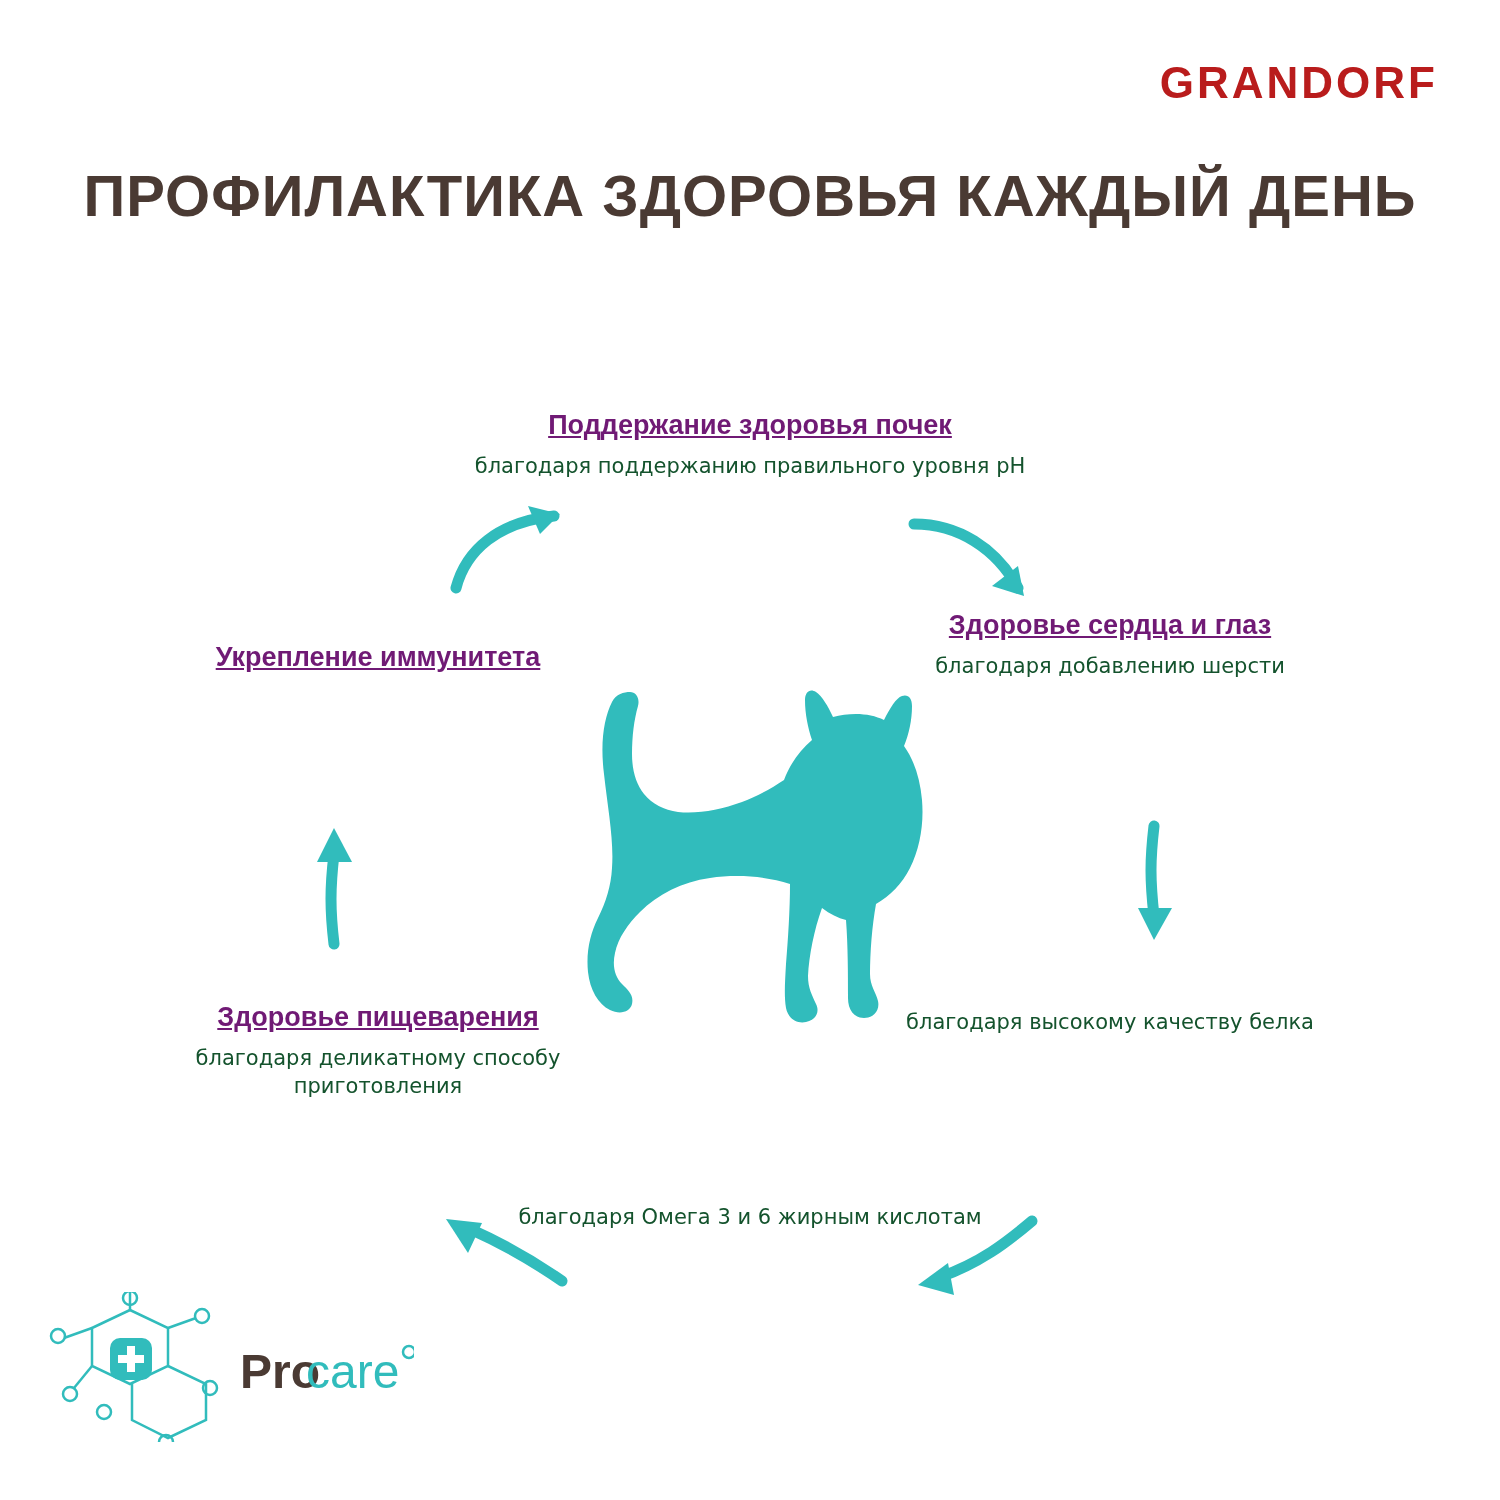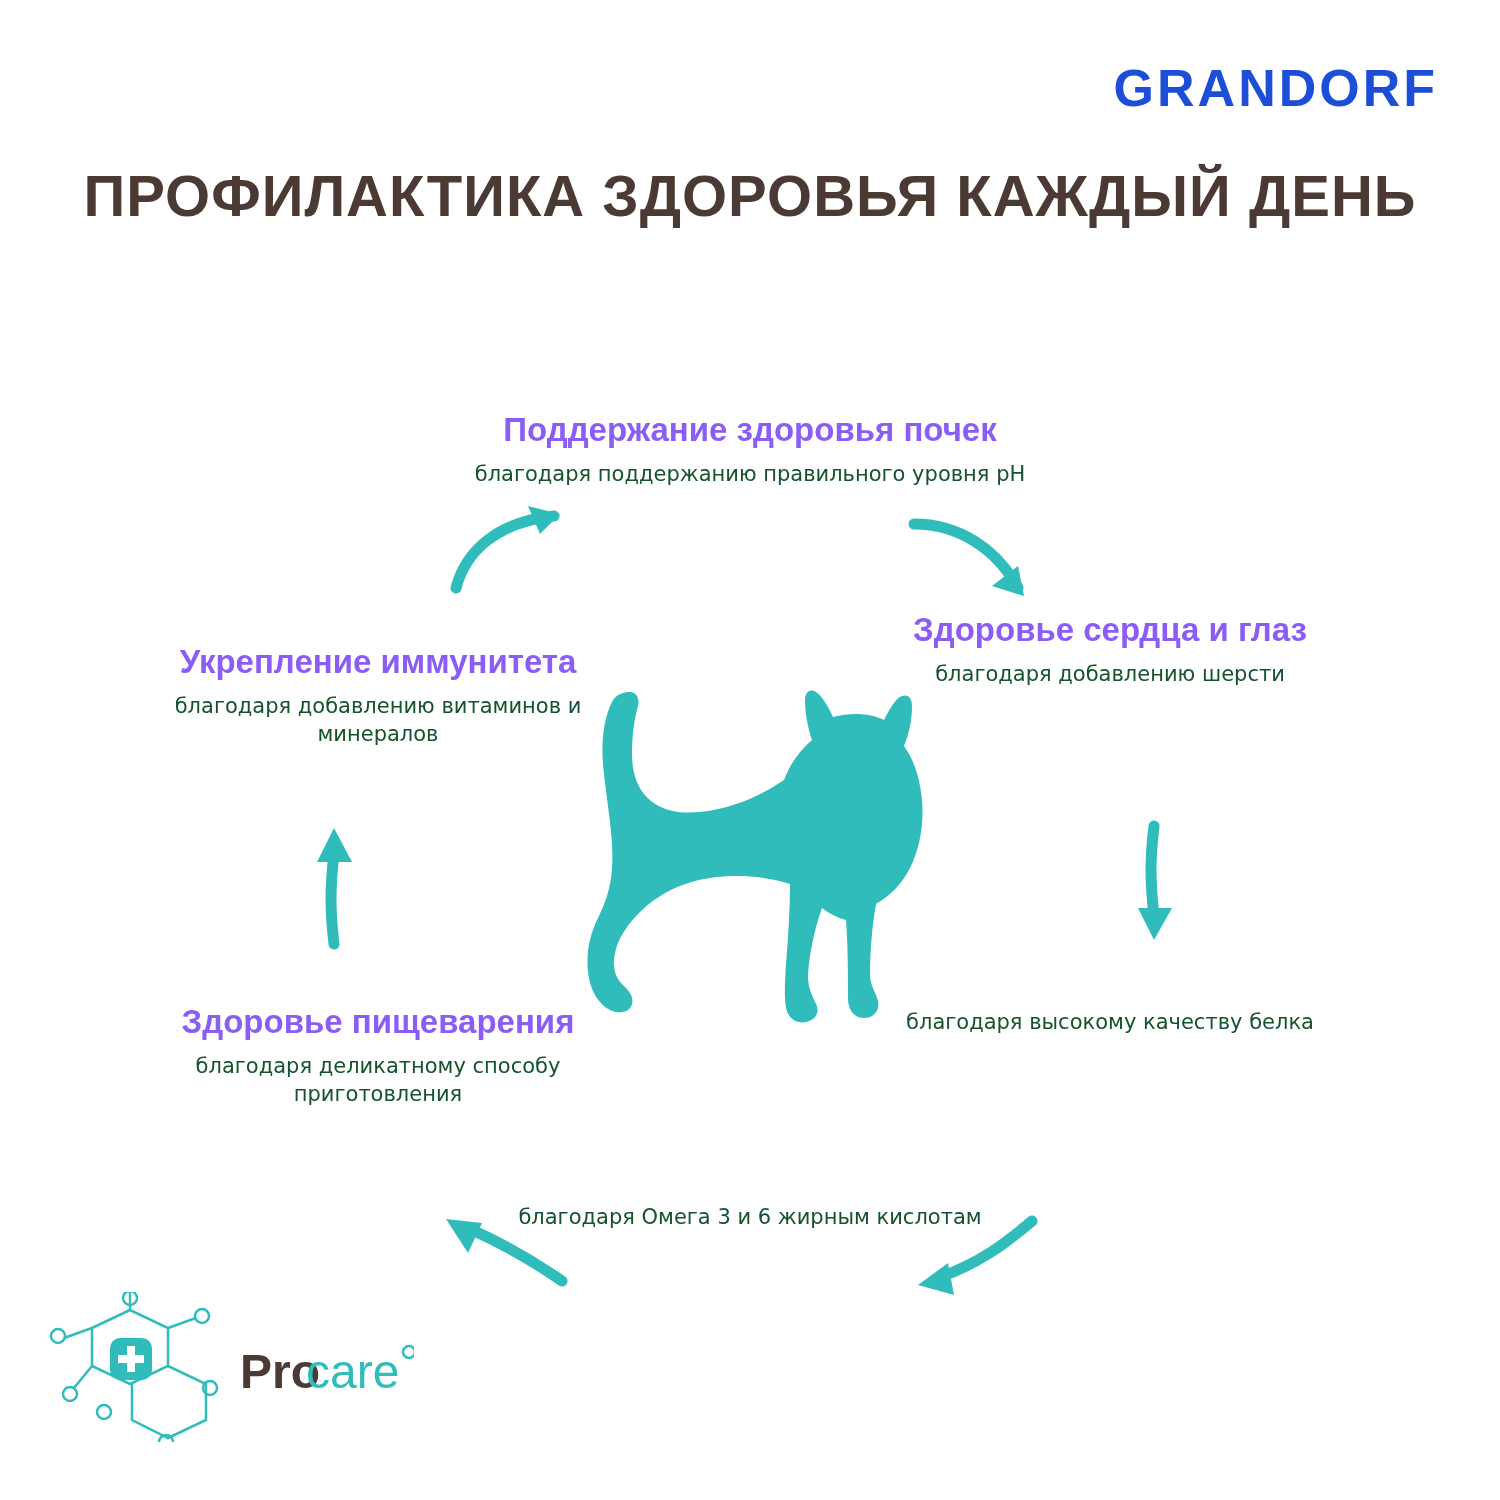--- a/index.html
+++ b/index.html
@@ -12,49 +12,50 @@
     background: #ffffff;
     font-family: "DejaVu Sans", "Liberation Sans", sans-serif;
     color: #4a3a33;
     position: relative;
     overflow: hidden;
   }
   .brand {
     position: absolute;
     top: 58px;
     right: 62px;
-    font-size: 52px;
+    font-size: 44px;
     font-weight: bold;
     letter-spacing: 3px;
-    color: #1d4ed8;
+    color: #b91c1c;
     font-family: "Liberation Sans", sans-serif;
   }
   .title {
     position: absolute;
     top: 162px;
     left: 0;
     width: 1500px;
     text-align: center;
     font-size: 58px;
     line-height: 1.18;
     font-weight: bold;
     letter-spacing: 1px;
     color: #4a3a33;
     font-family: "Liberation Sans", sans-serif;
   }
   .node {
     position: absolute;
     text-align: center;
   }
   .node .heading {
-    font-size: 33px;
+    font-size: 27px;
     font-weight: bold;
     line-height: 1.32;
-    color: #8b5cf6;
+    color: #701a75;
     font-family: "Liberation Sans", sans-serif;
+    text-decoration: underline;
   }
   .node .sub {
     margin-top: 8px;
     font-size: 21px;
     line-height: 1.35;
     color: #14532d;
     font-weight: normal;
   }
   
   #node-kidney  { top: 408px; left: 460px;  width: 580px; }
@@ -155,21 +156,20 @@
   <div class="sub">благодаря Омега 3 и 6 жирным кислотам</div>
 </div>
 
 <div class="node" id="node-digest">
   <div class="heading">Здоровье пищеварения</div>
   <div class="sub">благодаря деликатному способу приготовления</div>
 </div>
 
 <div class="node" id="node-immune">
   <div class="heading">Укрепление иммунитета</div>
-  <div class="sub">благодаря добавлению витаминов и минералов</div>
 </div>
 
 <div class="procare">
   <svg width="370" height="150" viewBox="0 0 370 150" aria-hidden="true">
     <g stroke="#31bcbc" stroke-width="2.5" fill="none">
       <path d="M48,36 L86,18 L124,36 L124,74 L86,92 L48,74 Z"></path>
       <path d="M124,74 L162,92 L162,128 L124,146 L88,128 L88,92"></path>
       <path d="M20,46 L48,36"></path>
       <path d="M86,18 L86,0"></path>
       <path d="M124,36 L152,26"></path>

